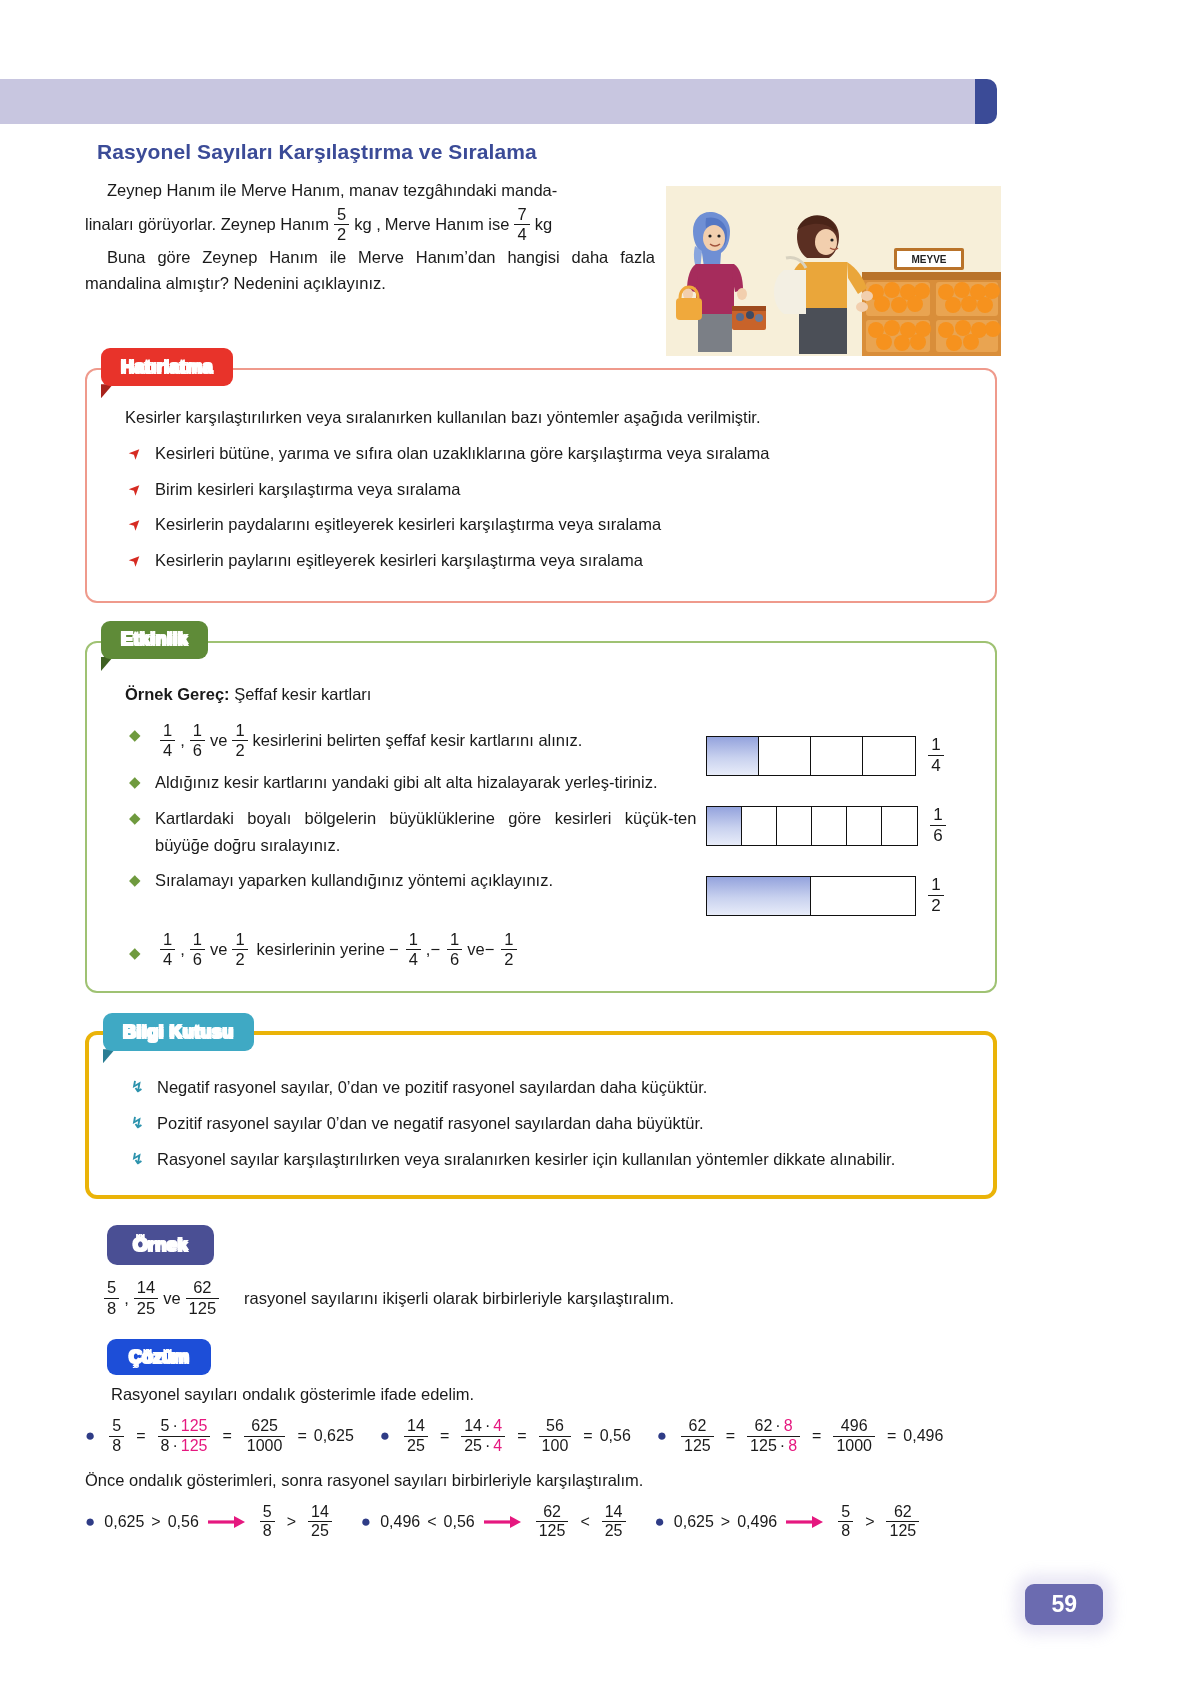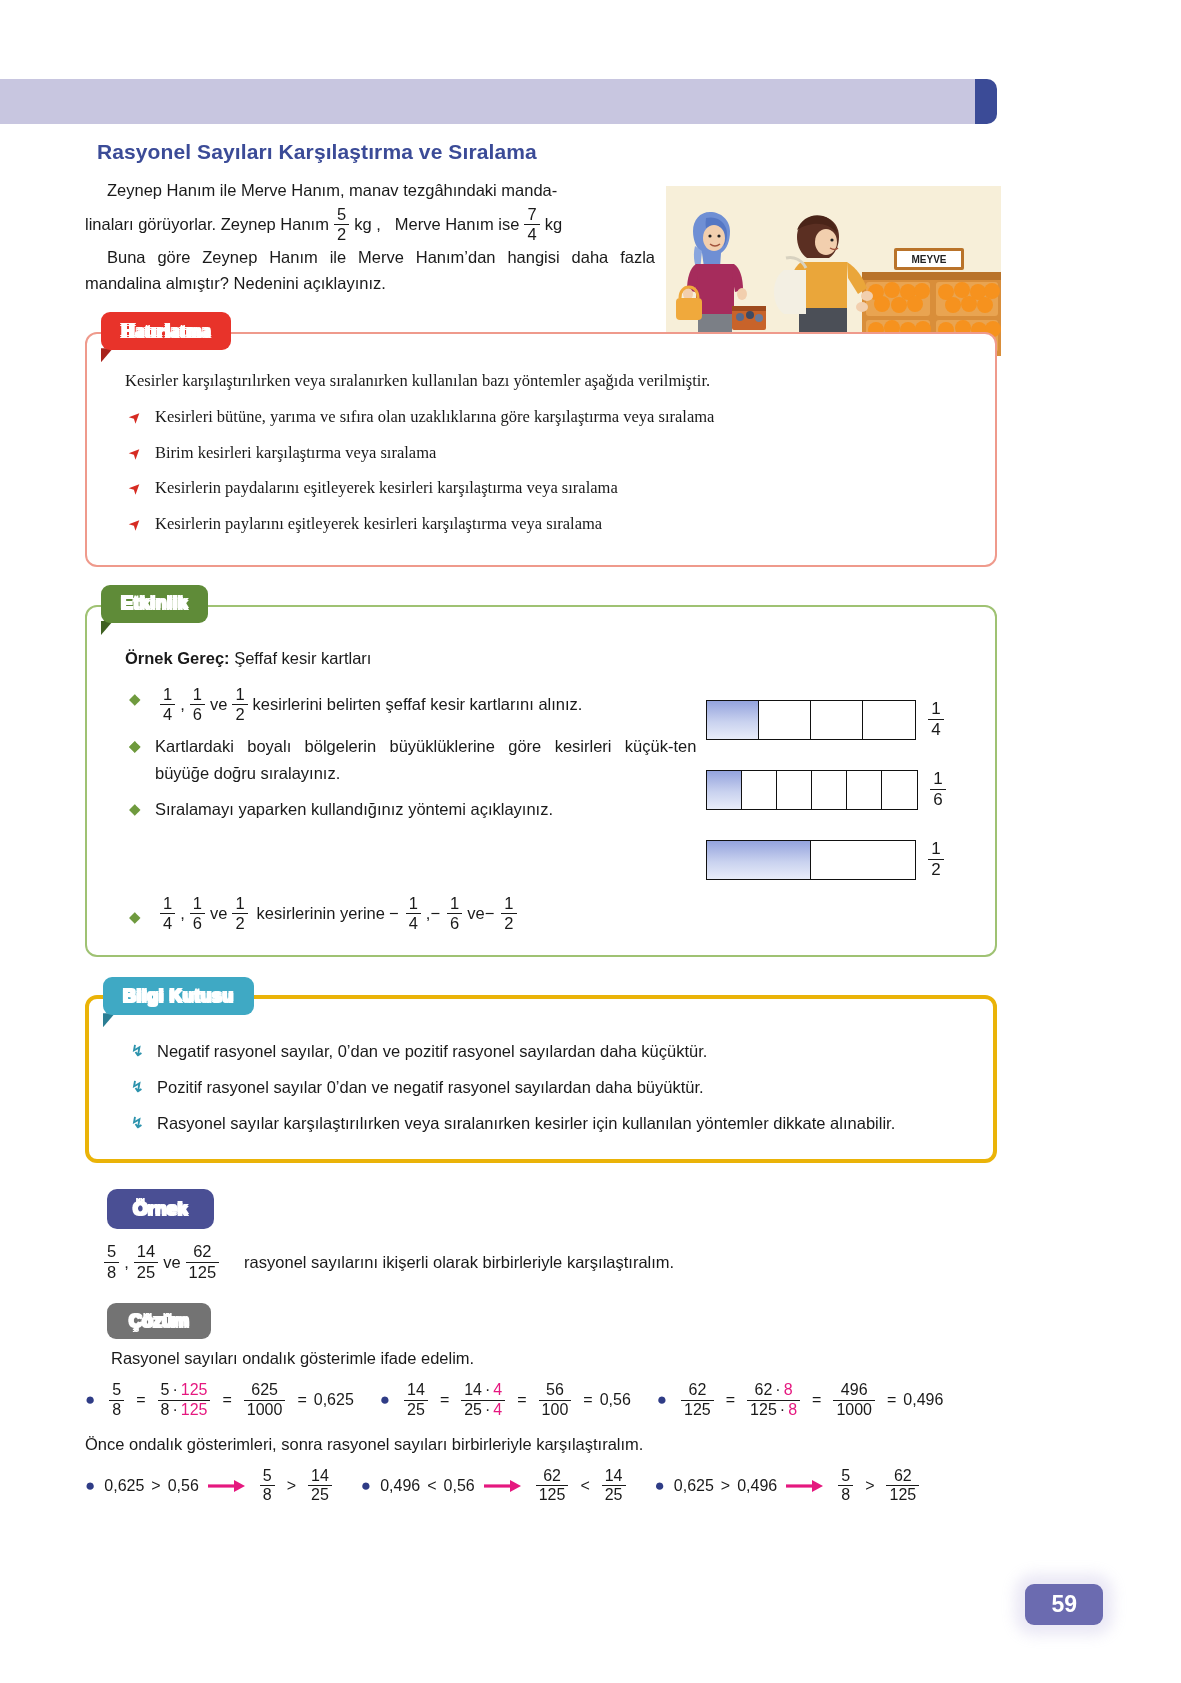--- a/index.html
+++ b/index.html
@@ -107,21 +107,21 @@
 
   
   .ornek-tab{
     display:inline-flex;align-items:center;height:40px;padding:0 26px;
     background:#4a4f94;border-radius:10px;color:#fff;font-weight:bold;font-size:19px;
     margin-left:22px;
     text-shadow:-1.2px -1.2px 0 #fff,1.2px -1.2px 0 #fff,-1.2px 1.2px 0 #fff,1.2px 1.2px 0 #fff;
   }
   .cozum-tab{
     display:inline-flex;align-items:center;height:36px;padding:0 22px;
-    background:#737373;border-radius:9px;color:#fff;font-weight:bold;font-size:18px;
+    background:#1d4ed8;border-radius:9px;color:#fff;font-weight:bold;font-size:18px;
     margin-left:22px;
     text-shadow:-1.2px -1.2px 0 #fff,1.2px -1.2px 0 #fff,-1.2px 1.2px 0 #fff,1.2px 1.2px 0 #fff;
   }
 
   .ornek-stmt{display:flex;align-items:center;font-size:16.5px;margin:14px 0 0 14px;flex-wrap:wrap;}
   .cozum-lead{font-size:16.5px;margin:10px 0 0 26px;}
 
   .calc-row{display:flex;align-items:center;margin-top:14px;gap:26px;flex-wrap:nowrap;}
   .calc{display:flex;align-items:center;font-size:16px;}
   .dot{color:#2f3c86;font-size:17px;margin-right:9px;}
@@ -246,33 +246,33 @@
 
       <div class="intro-text">
         <p style="text-indent:22px;margin-bottom:2px;"><span>Zeynep Hanım ile Merve Hanım, manav tezgâhındaki manda-</span></p>
         <div class="ln" style="margin-bottom:2px;">
           <span>linaları görüyorlar. Zeynep Hanım</span>
           <span class="frac">
             <span class="num">5</span>
             <span class="den">2</span>
           </span>
           <span>kg ,</span>
-          <span style="margin-left:14px;">Merve Hanım ise</span>
+          <span style="margin-left:4px;">Merve Hanım ise</span>
           <span class="frac">
             <span class="num">7</span>
             <span class="den">4</span>
           </span>
           <span>kg</span>
         </div>
         <p>Buna göre Zeynep Hanım ile Merve Hanım’dan hangisi daha fazla mandalina almıştır? Nedenini açıklayınız.</p>
       </div>
       <div style="clear:both;height:10px;"></div>
     </div>
 
-    <div class="box box-red" style="margin-top:20px;font-family:Liberation Serif, serif;">
+    <div class="box box-red" style="margin-top:56px;">
       <div class="tab-notch notch-red"></div>
       <div class="tab tab-red">Hatırlatma</div>
       <div class="box-body">
         <div class="hat-lead">Kesirler karşılaştırılırken veya sıralanırken kullanılan bazı yöntemler aşağıda verilmiştir.</div>
         <ul class="lst">
           <li>
             <span class="bp bp-arrow">➤</span>
             <span>Kesirleri bütüne, yarıma ve sıfıra olan uzaklıklarına göre karşılaştırma veya sıralama</span>
           </li>
           <li>
@@ -321,20 +321,21 @@
                   <span class="frac">
                     <span class="num">1</span>
                     <span class="den">2</span>
                   </span>
                   <span>kesirlerini belirten şeffaf kesir kartlarını alınız.</span>
                 </span>
               </li>
 
               <li style="text-align:justify;">
                 <span class="bp bp-diamond">◆</span>
+                <span>Aldığınız kesir kartlarını yandaki gibi alt alta hizalayarak yerleş-tiriniz.</span>
               </li>
 
               <li style="text-align:justify;">
                 <span class="bp bp-diamond">◆</span>
                 <span>Kartlardaki boyalı bölgelerin büyüklüklerine göre kesirleri küçük-ten büyüğe doğru sıralayınız.</span>
               </li>
 
               <li>
                 <span class="bp bp-diamond">◆</span>
                 <span>Sıralamayı yaparken kullandığınız yöntemi açıklayınız.</span>

